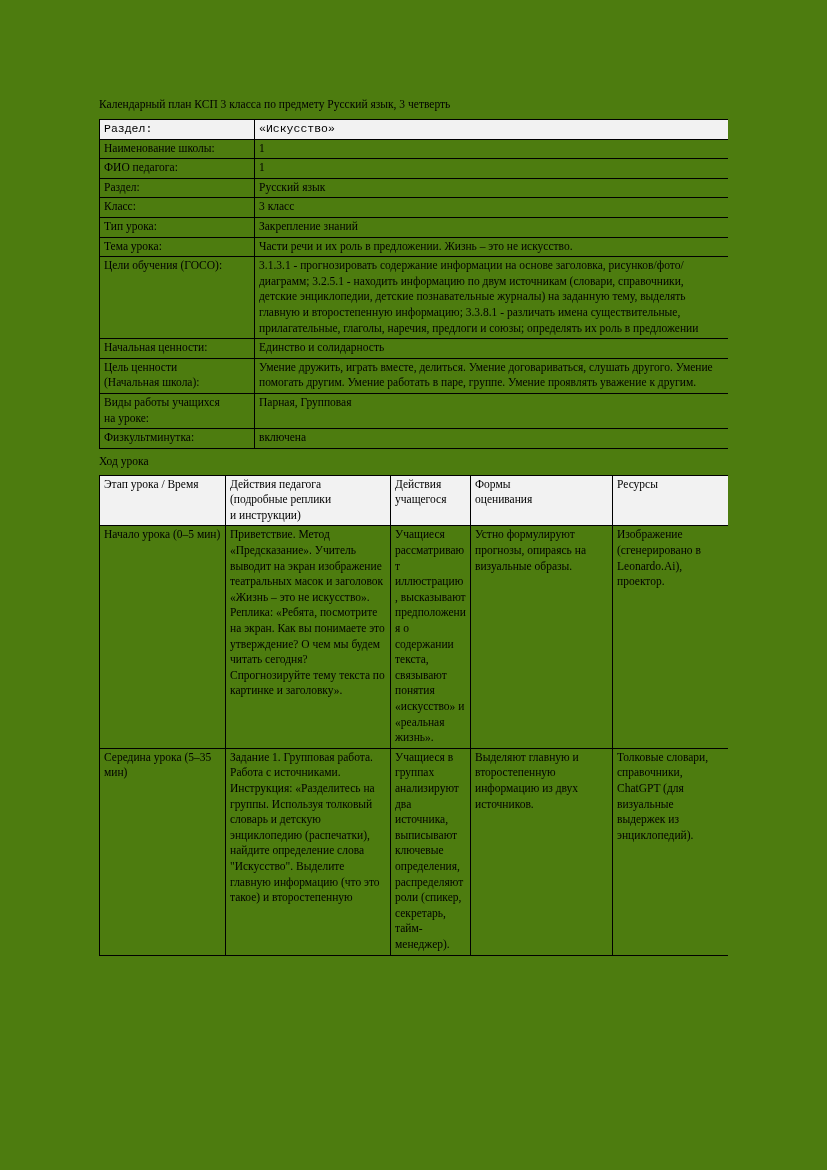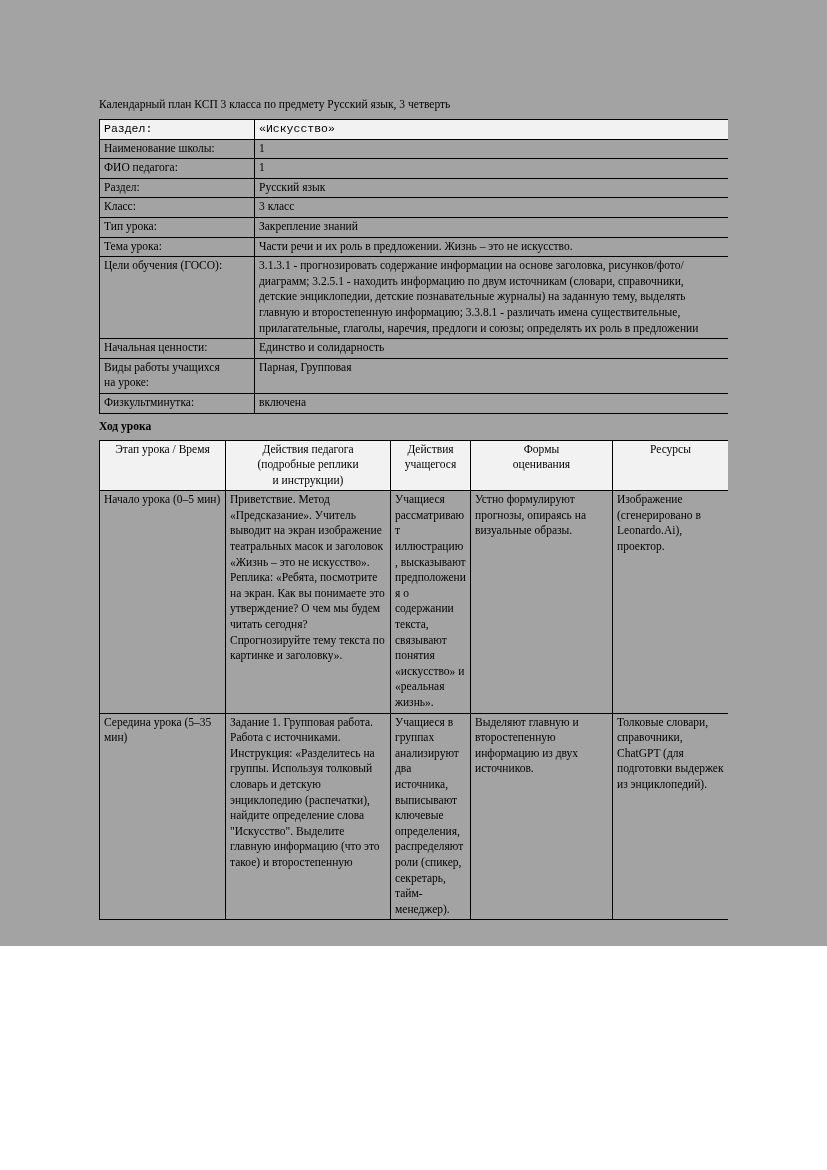--- a/index.html
+++ b/index.html
@@ -12,22 +12,22 @@
     width: 827px;
     height: 1170px;
     font-family: "Liberation Serif", "DejaVu Serif", serif;
     color: #000000;
     overflow: hidden;
   }
 
   .page {
     position: relative;
     width: 827px;
-    height: 946px;
-    background: #a3a3a3;
+    height: 1170px;
+    background: #4d7c0f;
     box-sizing: border-box;
   }
 
   .content {
     position: absolute;
     left: 99px;
     top: 96px;
     width: 629px;
     
     height: 968px;
@@ -38,21 +38,20 @@
     font-size: 11.5px;
     line-height: 16px;
     margin: 0 0 7px 0;
     white-space: nowrap;
   }
 
   .section-label {
     font-size: 11.5px;
     line-height: 16px;
     margin: 4px 0 6px 0;
-    font-weight: bold;
   }
 
   table {
     border-collapse: collapse;
     table-layout: fixed;
     width: 629px;
     font-size: 11.5px;
     line-height: 15.6px;
   }
 
@@ -72,21 +71,21 @@
 
   .info-table tr.shaded td { background: #f2f2f2; font-family: Liberation Mono, monospace; }
 
   
   .flow-table col.c1 { width: 126px; }
   .flow-table col.c2 { width: 165px; }
   .flow-table col.c3 { width: 80px; }
   .flow-table col.c4 { width: 142px; }
   .flow-table col.c5 { width: 116px; }
 
-  .flow-table thead td { background: #f2f2f2; text-align: center; }
+  .flow-table thead td { background: #f2f2f2; }
 
   .nl { white-space: pre-line; }
 </style>
 </head>
 <body>
 
 <div class="page">
   <div class="content">
 
     <div class="doc-title">Календарный план КСП 3 класса по предмету Русский язык, 3 четверть</div>
@@ -127,20 +126,25 @@
         </tr>
         <tr>
           <td class="nl">Цели обучения (ГОСО):</td>
           <td class="nl">3.1.3.1 - прогнозировать содержание информации на основе заголовка, рисунков/фото/диаграмм; 3.2.5.1 - находить информацию по двум источникам (словари, справочники, детские энциклопедии, детские познавательные журналы) на заданную тему, выделять главную и второстепенную информацию; 3.3.8.1 - различать имена существительные, прилагательные, глаголы, наречия, предлоги и союзы; определять их роль в предложении</td>
         </tr>
         <tr>
           <td class="nl">Начальная ценности:</td>
           <td class="nl">Единство и солидарность</td>
         </tr>
         <tr>
+          <td class="nl">Цель ценности
+(Начальная школа):</td>
+          <td class="nl">Умение дружить, играть вместе, делиться. Умение договариваться, слушать другого. Умение помогать другим. Умение работать в паре, группе. Умение проявлять уважение к другим.</td>
+        </tr>
+        <tr>
           <td class="nl">Виды работы учащихся
 на уроке:</td>
           <td class="nl">Парная, Групповая</td>
         </tr>
         <tr>
           <td class="nl">Физкультминутка:</td>
           <td class="nl">включена</td>
         </tr>
       </tbody>
     </table>
@@ -174,19 +178,19 @@
           <td class="nl">Приветствие. Метод «Предсказание». Учитель выводит на экран изображение театральных масок и заголовок «Жизнь – это не искусство». Реплика: «Ребята, посмотрите на экран. Как вы понимаете это утверждение? О чем мы будем читать сегодня? Спрогнозируйте тему текста по картинке и заголовку».</td>
           <td class="nl">Учащиеся рассматривают иллюстрацию, высказывают предположения о содержании текста, связывают понятия «искусство» и «реальная жизнь».</td>
           <td class="nl">Устно формулируют прогнозы, опираясь на визуальные образы.</td>
           <td class="nl">Изображение (сгенерировано в Leonardo.Ai), проектор.</td>
         </tr>
         <tr>
           <td class="nl">Середина урока (5–35 мин)</td>
           <td class="nl">Задание 1. Групповая работа. Работа с источниками. Инструкция: «Разделитесь на группы. Используя толковый словарь и детскую энциклопедию (распечатки), найдите определение слова "Искусство". Выделите главную информацию (что это такое) и второстепенную</td>
           <td class="nl">Учащиеся в группах анализируют два источника, выписывают ключевые определения, распределяют роли (спикер, секретарь, тайм-менеджер).</td>
           <td class="nl">Выделяют главную и второстепенную информацию из двух источников.</td>
-          <td class="nl">Толковые словари, справочники, ChatGPT (для подготовки выдержек из энциклопедий).</td>
+          <td class="nl">Толковые словари, справочники, ChatGPT (для визуальные выдержек из энциклопедий).</td>
         </tr>
       </tbody>
     </table>
 
   </div>
 </div>
 
 </body></html>

